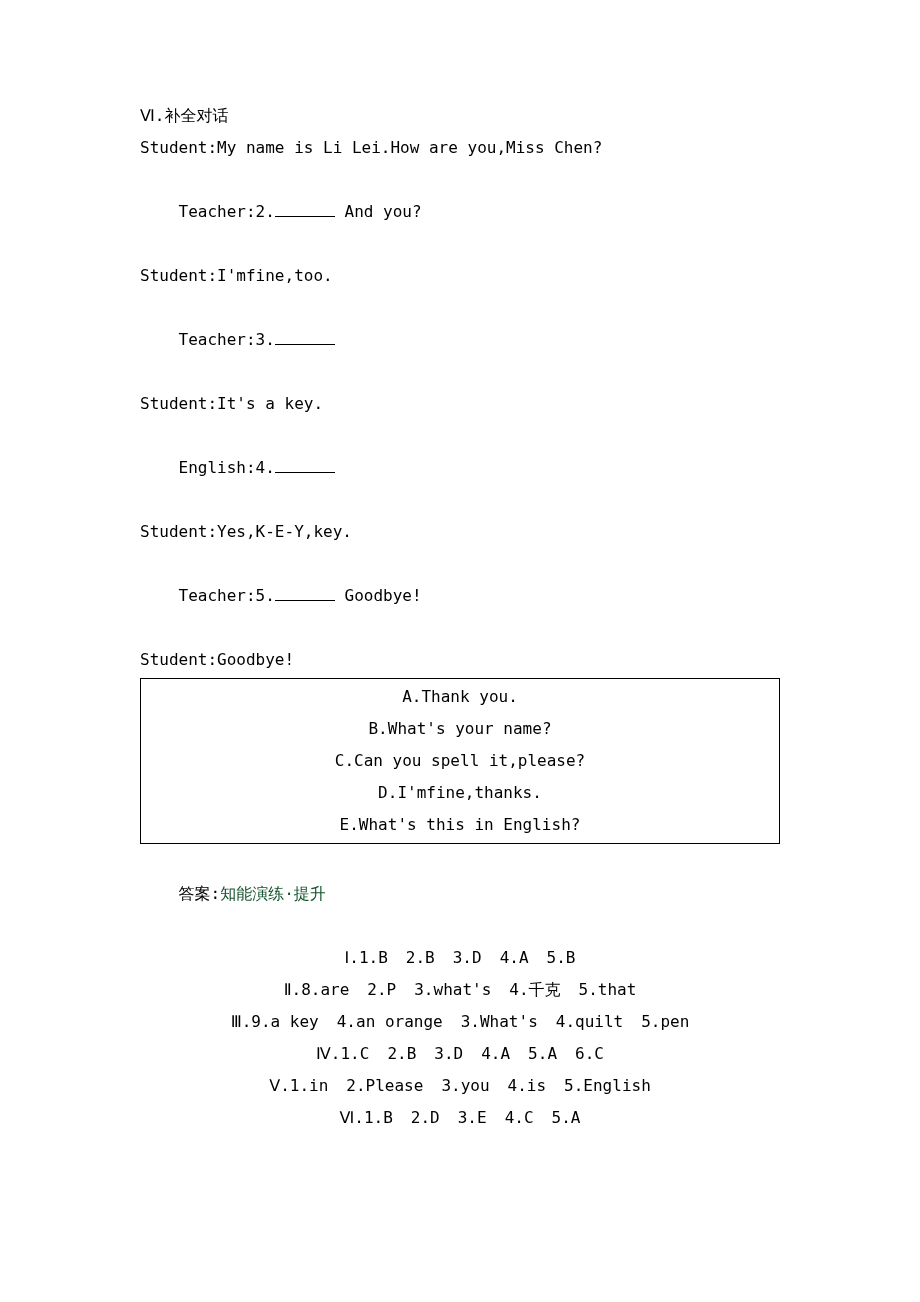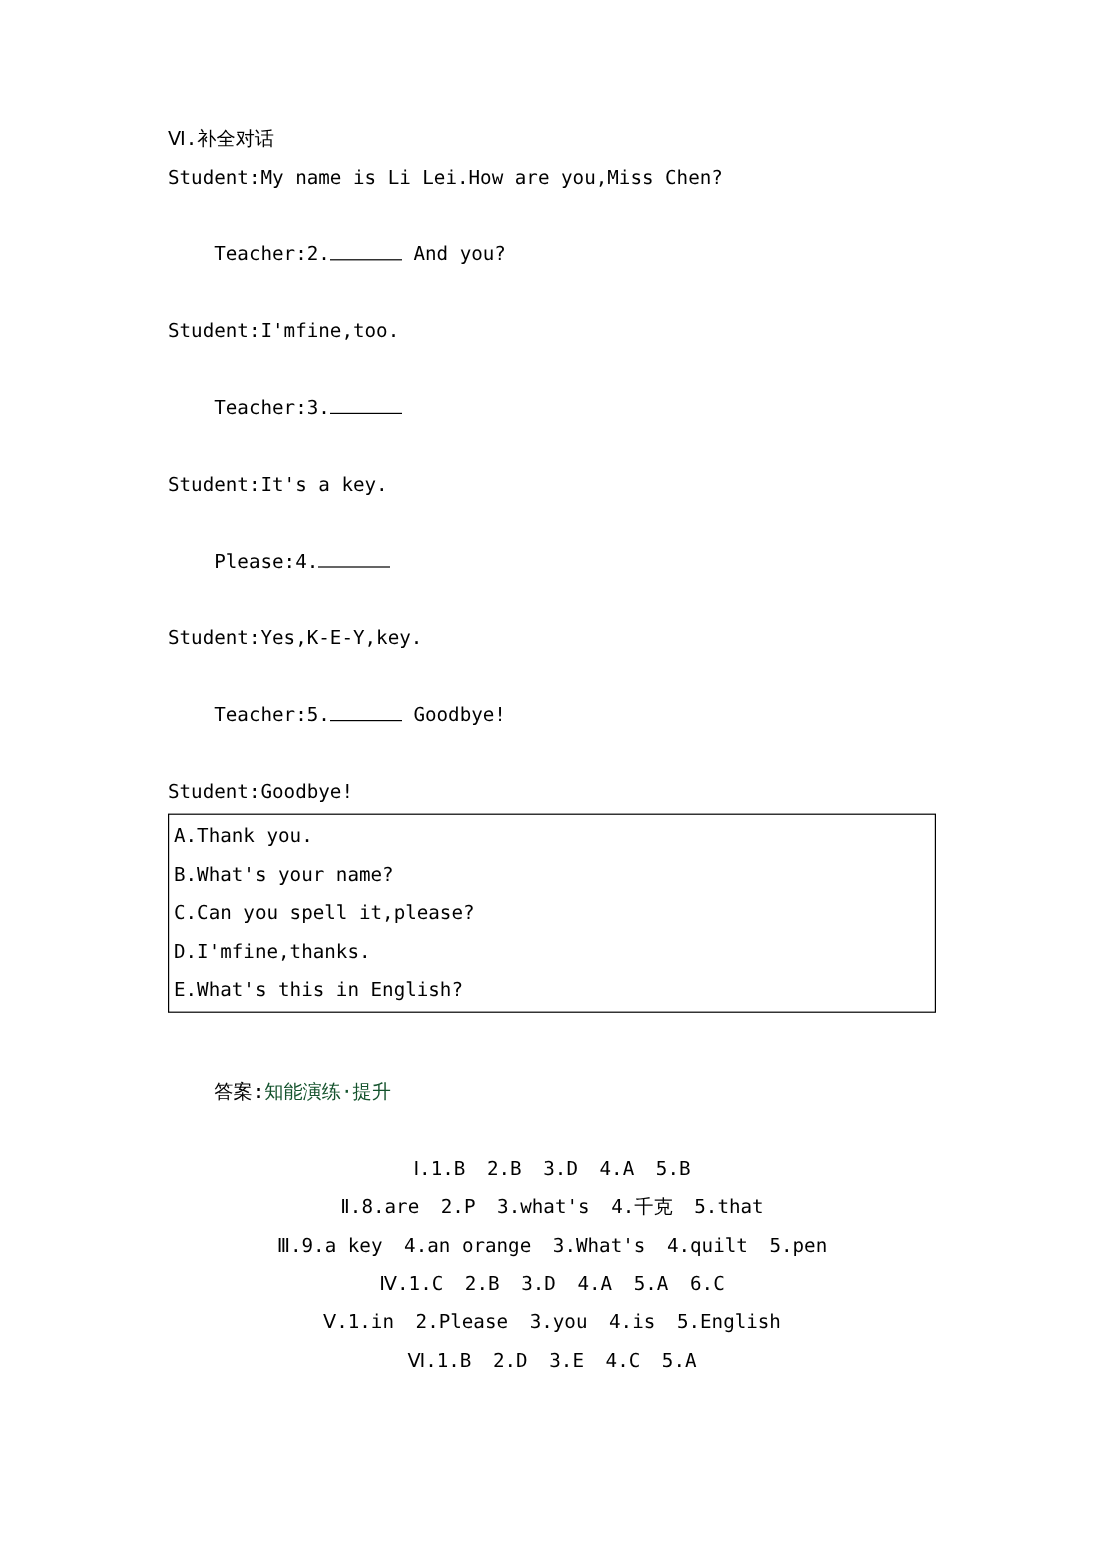--- a/index.html
+++ b/index.html
@@ -18,21 +18,22 @@
     .blank {
       display: inline-block;
       border-bottom: 1px solid #000;
       vertical-align: baseline;
     }
     .blank-60 { width: 60px; }
     .box {
       border: 1px solid #000;
       padding: 2px 4px;
       margin-top: 2px;
-      margin-bottom: 18px;
+      margin-bottom: 2px;
+      text-align: center;
     }
     .answer-label { display: inline; }
     .red { color: #14532d; }
     .row { display: block; text-align: center; }
     .gap { display: inline-block; width: 18px; }
   </style>
 </head>
 <body>
 
 <div class="content">
@@ -48,21 +49,21 @@
 
   <div class="line">Student:I'mfine,too.</div>
 
   <div class="line">
     <span>Teacher:3.</span><span class="blank blank-60"></span>
   </div>
 
   <div class="line">Student:It's a key.</div>
 
   <div class="line">
-    <span>Please:4.</span><span class="blank blank-60"></span>
+    <span>English:4.</span><span class="blank blank-60"></span>
   </div>
 
   <div class="line">Student:Yes,K-E-Y,key.</div>
 
   <div class="line">
     <span>Teacher:5.</span><span class="blank blank-60"></span><span> Goodbye!</span>
   </div>
 
   <div class="line">Student:Goodbye!</div>
 

